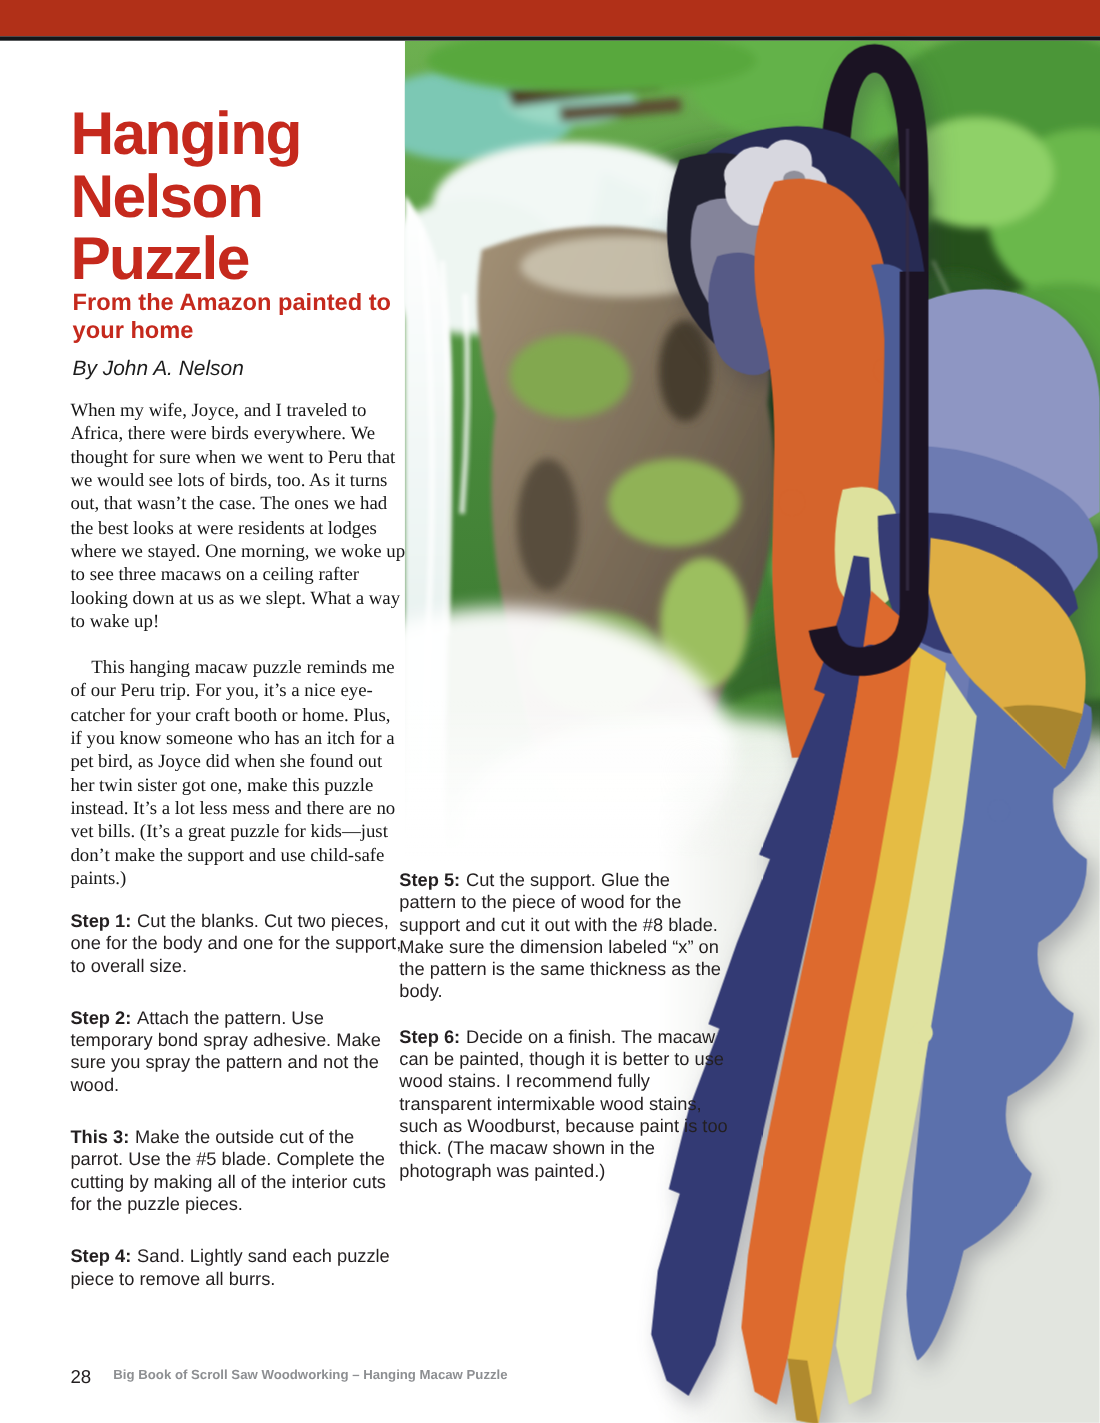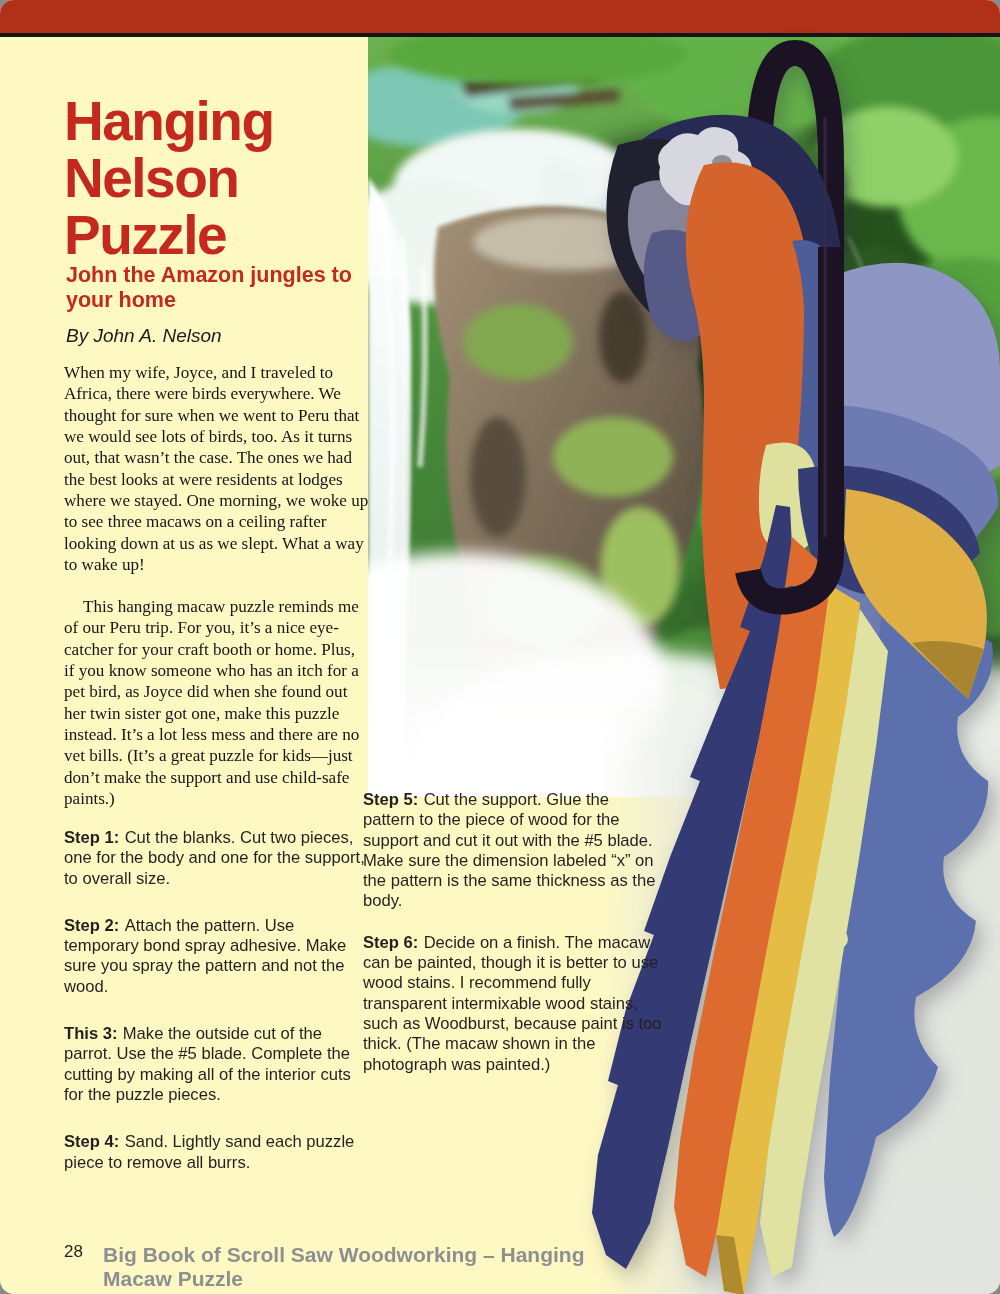--- a/index.html
+++ b/index.html
@@ -1,17 +1,17 @@
 <!DOCTYPE html>
 <html><head>
 <meta charset="utf-8">
 <style>
   html,body{margin:0;padding:0;background:#888;}
-  .page{position:relative;width:1000px;height:1294px;background:#fef9c3;overflow:hidden;
-        font-family:"Liberation Sans",sans-serif;border-radius:14px;}
+  .page{position:relative;width:1000px;height:1294px;background:#ffffff;overflow:hidden;
+        font-family:"Liberation Sans",sans-serif;}
   .page *{box-sizing:border-box;}
 
   .topbar{position:absolute;left:0;top:0;width:1000px;height:33px;background:#b13018;}
   .toprule{position:absolute;left:0;top:33px;width:1000px;height:4px;background:#14171a;}
 
   .title{position:absolute;left:64px;top:56px;width:320px;color:#c5291d;
          font-weight:bold;font-size:55px;line-height:57px;letter-spacing:-1.5px;}
   .title span{display:block;}
   .subtitle{position:absolute;left:66px;top:263px;width:292px;color:#c5291d;
             font-weight:bold;font-size:21.5px;line-height:25px;}
@@ -23,21 +23,21 @@
 
   .steps{position:absolute;color:#231f20;font-size:16.6px;line-height:20.3px;}
   .steps p{margin:0 0 27px 0;}
   .steps p strong{font-weight:bold;margin-right:.32em;}
   .steps-left{left:64px;top:828px;width:306px;}
   .steps-mid{left:363px;top:790px;width:299px;}
   .steps-mid p{margin-bottom:21px;}
 
   .footer{position:absolute;left:0;top:1242px;width:620px;height:24px;}
   .pagenum{position:absolute;left:64px;top:0;font-weight:normal;font-size:17px;color:#231f20;}
-  .foottext{position:absolute;left:103px;top:1px;font-weight:bold;font-size:21px;color:#8d8f92;}
+  .foottext{position:absolute;left:103px;top:1px;font-weight:bold;font-size:12px;color:#8d8f92;}
 
   .photo{position:absolute;left:368px;top:37px;width:632px;height:1257px;}
   .photo svg{position:absolute;left:0;top:0;}
   .photo-fade{position:absolute;left:0;top:600px;width:632px;height:160px;
       background:linear-gradient(180deg,rgba(255,255,255,0) 0%,rgba(255,255,255,.55) 45%,#ffffff 92%);}
   .gray-backdrop{position:absolute;left:230px;top:630px;width:402px;height:627px;
       background:linear-gradient(180deg,rgba(227,230,223,0) 0%,#e3e6df 18%,#e2e5df 100%);
       -webkit-mask-image:linear-gradient(90deg,transparent 0%,#000 32%);
       mask-image:linear-gradient(90deg,transparent 0%,#000 32%);}
   .macaw{filter:drop-shadow(7px 9px 10px rgba(45,45,65,.30));}
@@ -202,35 +202,35 @@
         <path d="M457 80 L457 500" stroke="#352c44" stroke-width="3" opacity=".8"></path>
       </g>
     </svg>
   </div>
 
   <h1 class="title">
     <span>Hanging</span>
     <span>Nelson</span>
     <span>Puzzle</span>
   </h1>
-  <div class="subtitle">John the Amazon jungles to your home</div>
+  <div class="subtitle">From the Amazon painted to your home</div>
   <div class="byline">By John A. Nelson</div>
 
   <div class="para1 serif">When my wife, Joyce, and I traveled to Africa, there were birds everywhere. We thought for sure when we went to Peru that we would see lots of birds, too. As it turns out, that wasn’t the case. The ones we had the best looks at were residents at lodges where we stayed. One morning, we woke up to see three macaws on a ceiling rafter looking down at us as we slept. What a way to wake up!</div>
   <div class="para2 serif">This hanging macaw puzzle reminds me of our Peru trip. For you, it’s a nice eye-catcher for your craft booth or home. Plus, if you know someone who has an itch for a pet bird, as Joyce did when she found out her twin sister got one, make this puzzle instead. It’s a lot less mess and there are no vet bills. (It’s a great puzzle for kids—just don’t make the support and use child-safe paints.)</div>
 
   <div class="steps steps-left">
     <p><strong>Step 1:</strong><span>Cut the blanks. Cut two pieces, one for the body and one for the support, to overall size.</span></p>
     <p><strong>Step 2:</strong><span>Attach the pattern. Use temporary bond spray adhesive. Make sure you spray the pattern and not the wood.</span></p>
     <p><strong>This 3:</strong><span>Make the outside cut of the parrot. Use the #5 blade. Complete the cutting by making all of the interior cuts for the puzzle pieces.</span></p>
     <p><strong>Step 4:</strong><span>Sand. Lightly sand each puzzle piece to remove all burrs.</span></p>
   </div>
 
   <div class="steps steps-mid">
-    <p><strong>Step 5:</strong><span>Cut the support. Glue the pattern to the piece of wood for the support and cut it out with the #5 blade. Make sure the dimension labeled “x” on the pattern is the same thickness as the body.</span></p>
+    <p><strong>Step 5:</strong><span>Cut the support. Glue the pattern to the piece of wood for the support and cut it out with the #8 blade. Make sure the dimension labeled “x” on the pattern is the same thickness as the body.</span></p>
     <p><strong>Step 6:</strong><span>Decide on a finish. The macaw can be painted, though it is better to use wood stains. I recommend fully transparent intermixable wood stains, such as Woodburst, because paint is too thick. (The macaw shown in the photograph was painted.)</span></p>
   </div>
 
   <div class="footer">
     <span class="pagenum">28</span>
     <span class="foottext">Big Book of Scroll Saw Woodworking  –  Hanging Macaw Puzzle</span>
   </div>
 
 </div>
 

